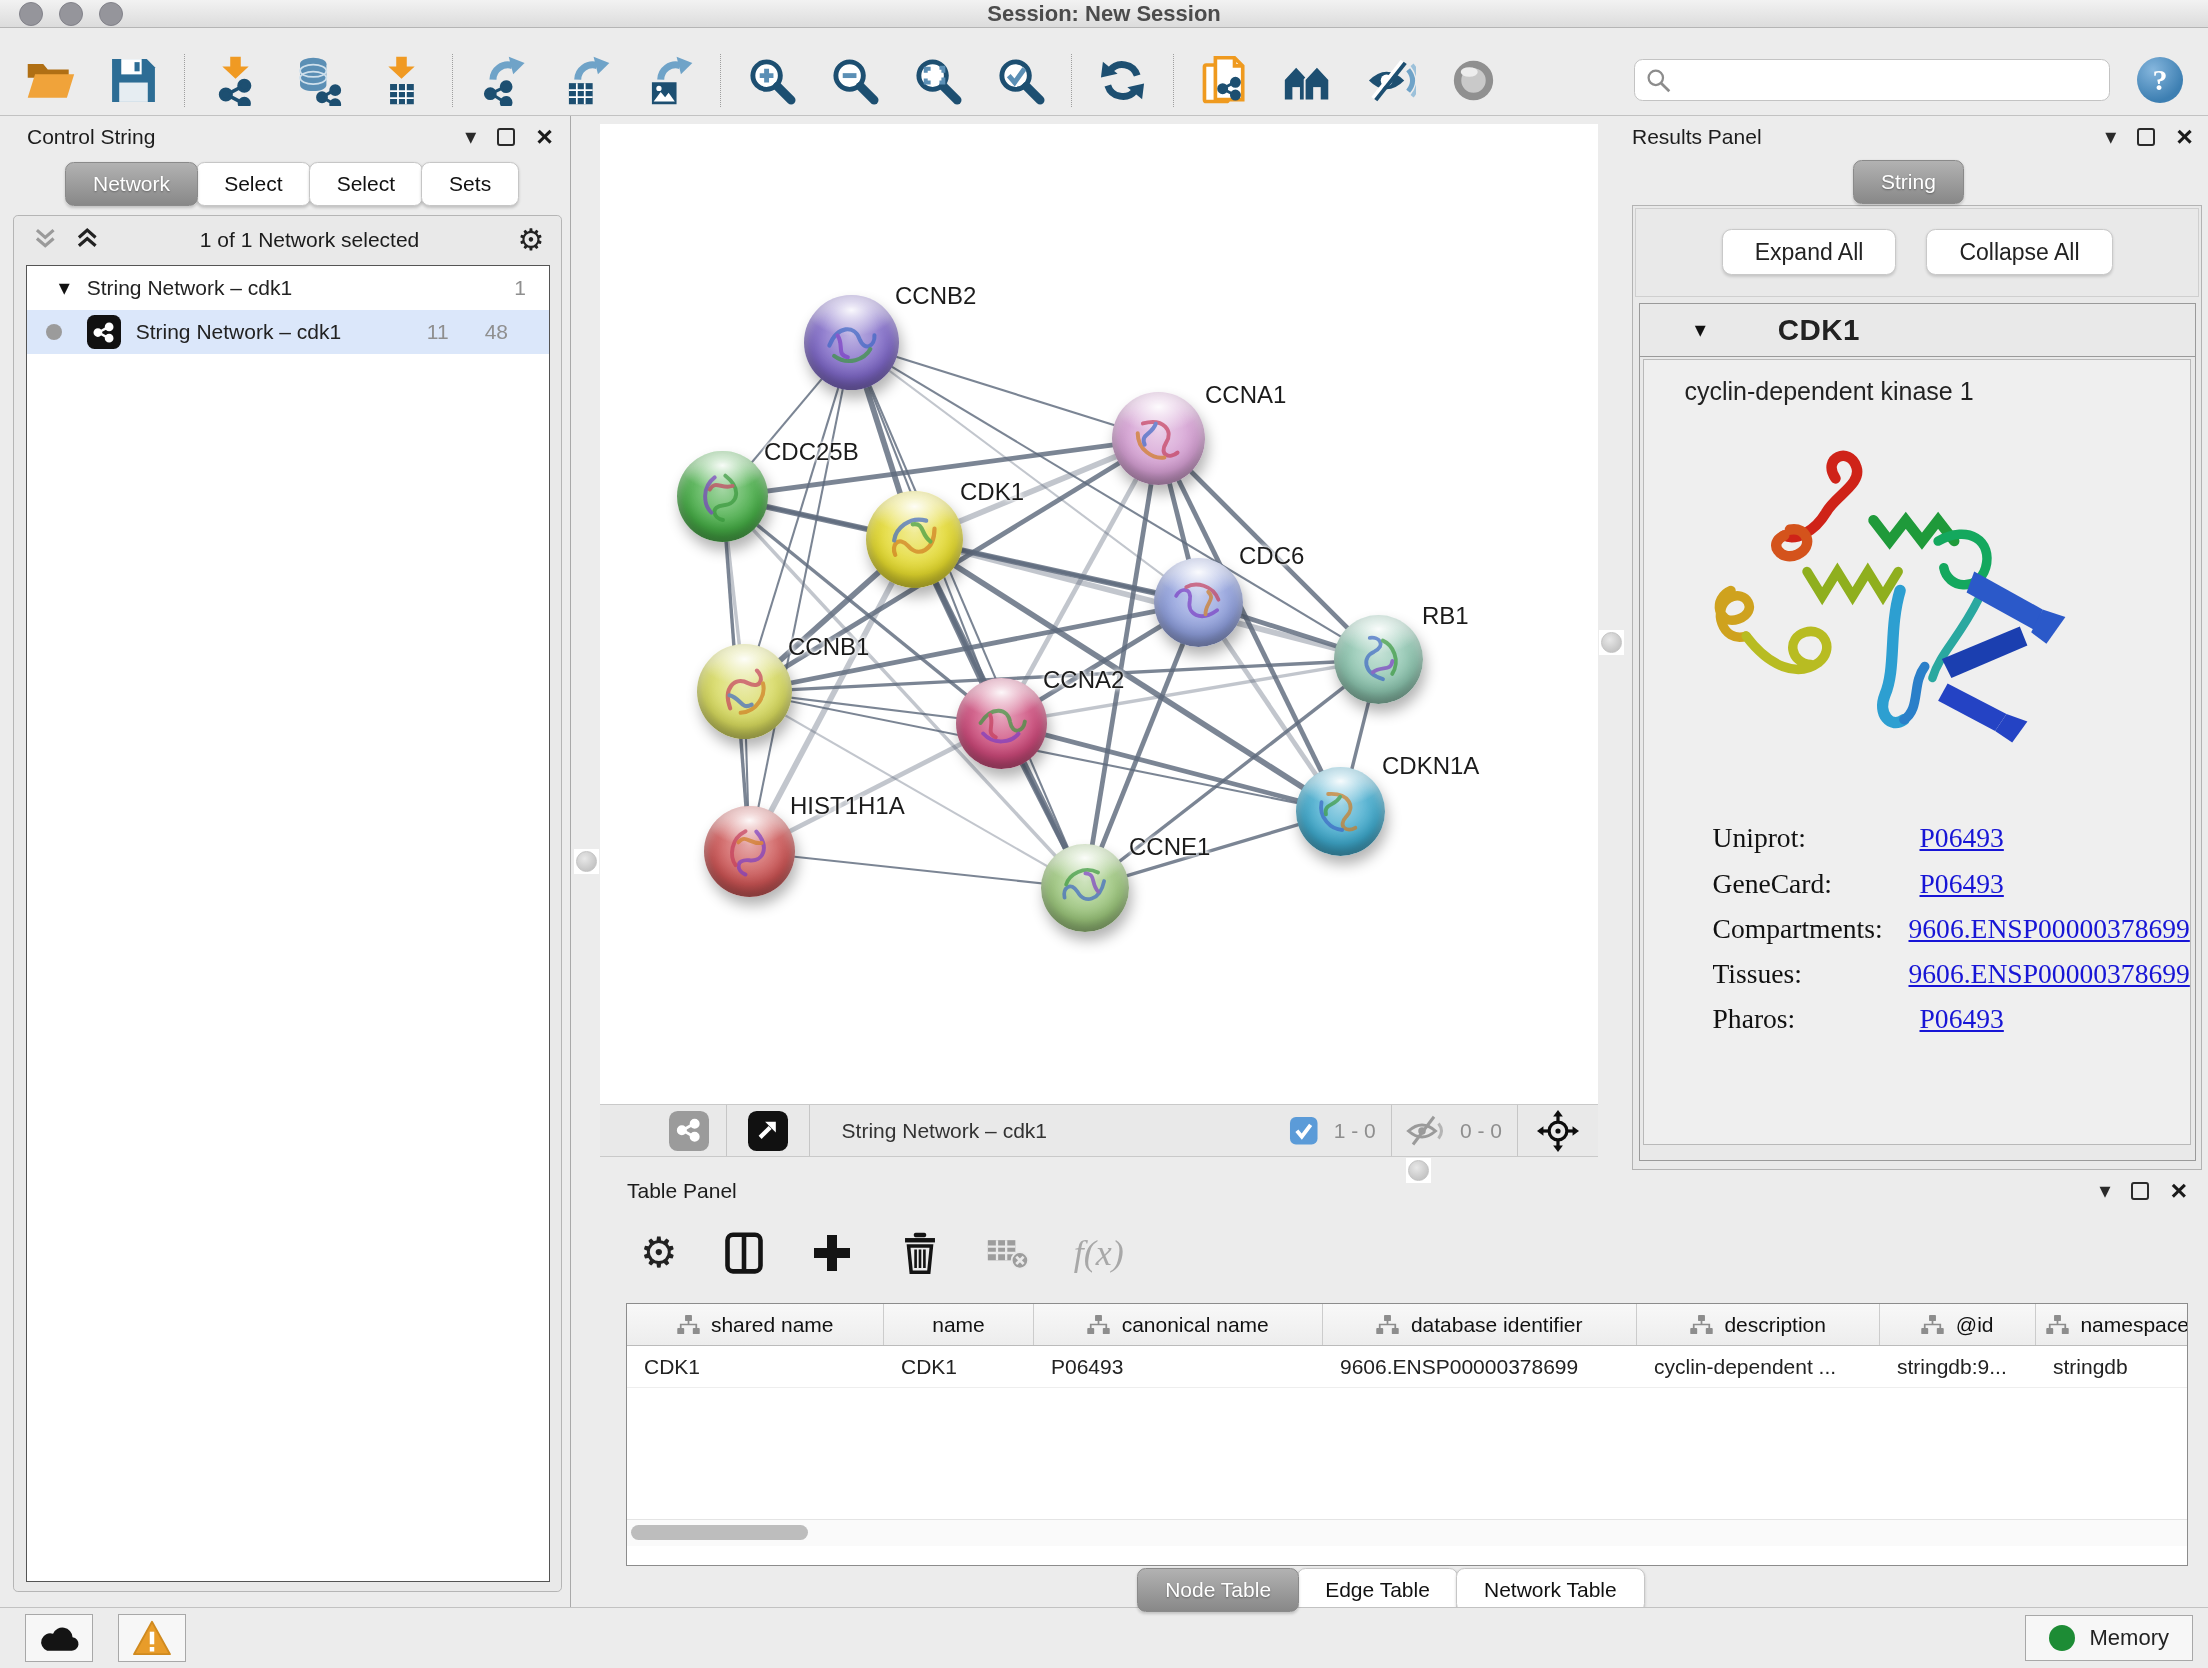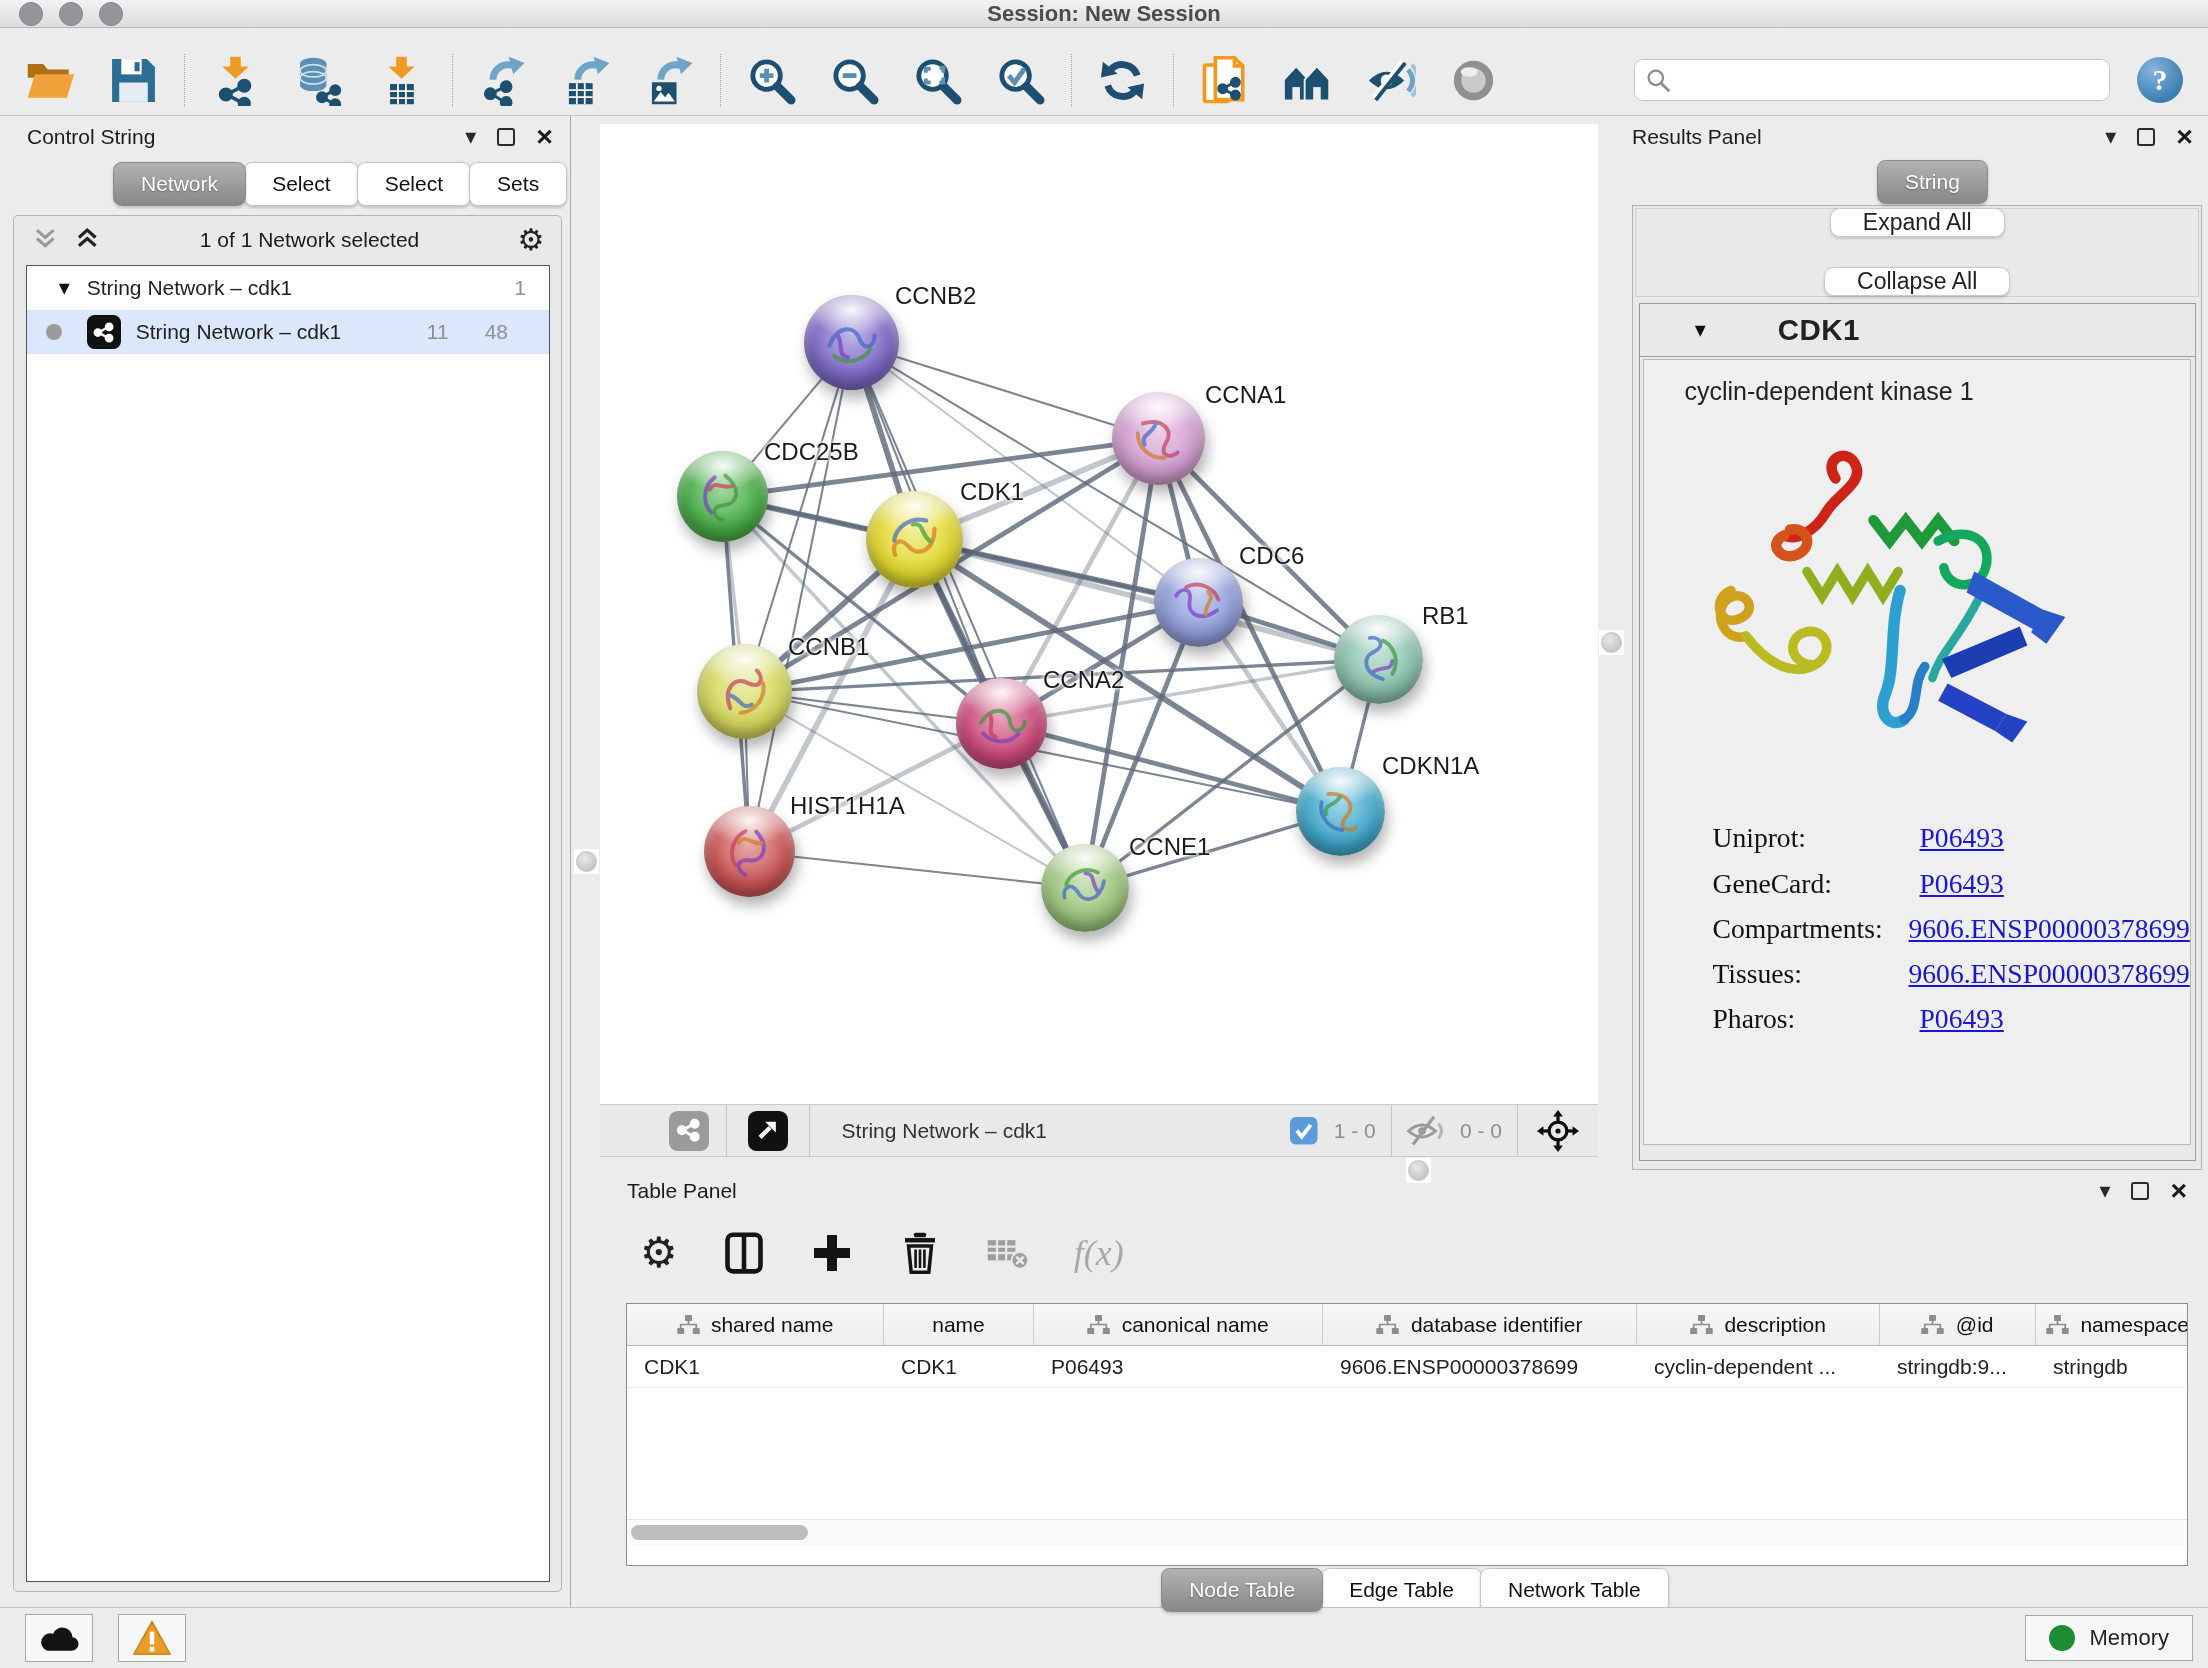--- a/index.html
+++ b/index.html
@@ -35,21 +35,21 @@
   .panel-title { font-size:21px; color:#1c1c1c; }
   .win-icons { margin-left:auto; display:flex; align-items:center; gap:21px; }
   .wi-collapse { font-size:14.3px; color:#2a2a2a; font-family:"DejaVu Sans",sans-serif; }
   .wi-float { width:18px; height:18px; border:2.4px solid #2a2a2a; border-radius:2.9px; }
   .wi-close { font-size:28.5px; font-weight:bold; color:#1a1a1a; line-height:19px; }
 
   .tab { height:44px; padding:0 27px; display:flex; align-items:center; font-size:21px;
     background:#fff; border:1px solid #c6c6c6; border-radius:8.6px; margin-right:-1.9px;
     box-shadow:0 1.9px 2.9px rgba(0,0,0,.18); color:#111; position:relative; }
   .tab.selected { background:linear-gradient(#b2b2b2,#888); color:#fff; border-color:#8a8a8a;
-    text-shadow:0 1px 1.9px rgba(0,0,0,.35); z-index:2;margin-left:48px; }
+    text-shadow:0 1px 1.9px rgba(0,0,0,.35); z-index:2; }
 
   
   #control-panel { position:absolute; left:0; top:116px; width:571px; height:1491px;
     border-right:1px solid #a9a9a9; background:#ececec; }
   #control-panel .panel-header { padding:3.8px 17px 0 27px; }
   #cp-tabs { display:flex; margin:7.6px 0 0 65px; }
   #cp-box { position:absolute; left:13.3px; right:7.6px; top:99px; bottom:15px;
     background:#e9e9e9; border:1px solid #b5b5b5; border-radius:4.8px; }
   #cp-actions { height:48px; display:flex; align-items:center; padding:0 17px; gap:13.3px; }
   #cp-status { flex:1; text-align:center; font-size:21px; color:#1c1c1c; }
@@ -91,21 +91,21 @@
   .chk { width:29.5px; height:29.5px; margin-left:13.3px; }
   .chk svg { width:29.5px; height:29.5px; }
 
   
   #results-panel { position:absolute; left:1607px; top:116px; width:601px; height:1054px; }
   #results-panel .panel-header { padding:3.8px 15px 0 25px; }
   #rp-tab { display:flex; justify-content:center; margin-top:5.7px; position:relative; z-index:2; }
   #rp-box { position:absolute; left:25px; right:5.7px; top:89px; bottom:0;
     background:#e9e9e9; border:1px solid #b3b3b3; }
   #rp-buttons { height:89px; display:flex; align-items:center; justify-content:center; gap:30px;
-    border:1px solid #cfcfcf; margin:1.9px;flex-direction:column; }
+    border:1px solid #cfcfcf; margin:1.9px; }
   .rp-btn { height:46px; padding:0 32px; background:#fff; border:1px solid #c9c9c9; border-radius:9.5px;
     font-size:23px; display:flex; align-items:center; box-shadow:0 1.9px 2.9px rgba(0,0,0,.15); }
   #rp-section { position:absolute; left:5.7px; right:5.7px; top:97px; bottom:7.6px; border:1px solid #9a9a9a; background:#e9e9e9; }
   #rp-sec-header { height:53px; display:flex; align-items:center; border-bottom:1px solid #9a9a9a; }
   #rp-sec-header .tri { margin-left:55px; }
   #gene-symbol { font-size:29.5px; font-weight:bold; margin-left:72px; letter-spacing:0.5px; }
   #rp-body { position:absolute; left:3.8px; right:3.8px; top:55px; bottom:15px; background:#efefef; border:1px solid #b9b9b9; overflow:hidden; }
   #gene-desc { font-size:25px; margin:17px 0 0 40px; }
   #protein-img { display:block; margin:23px 0 0 49px; }
   #crosslinks-heading { font:bold 29.5px "Liberation Serif","DejaVu Serif",serif; margin:15px 0 0 42px; }

